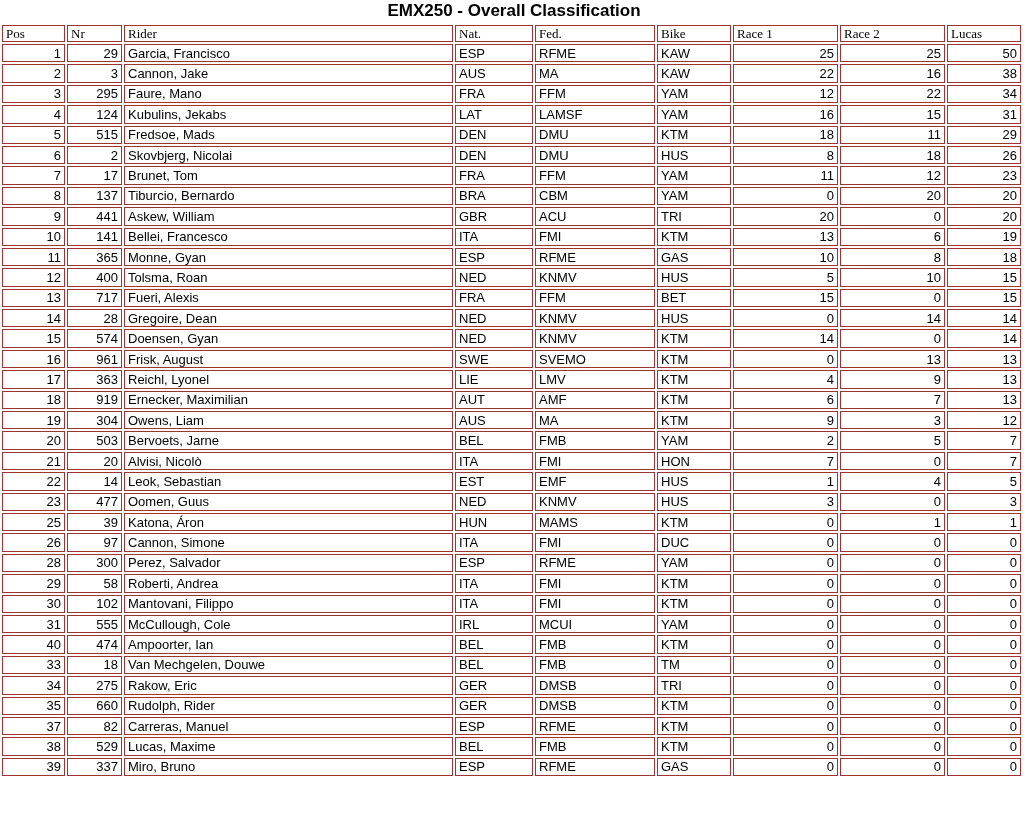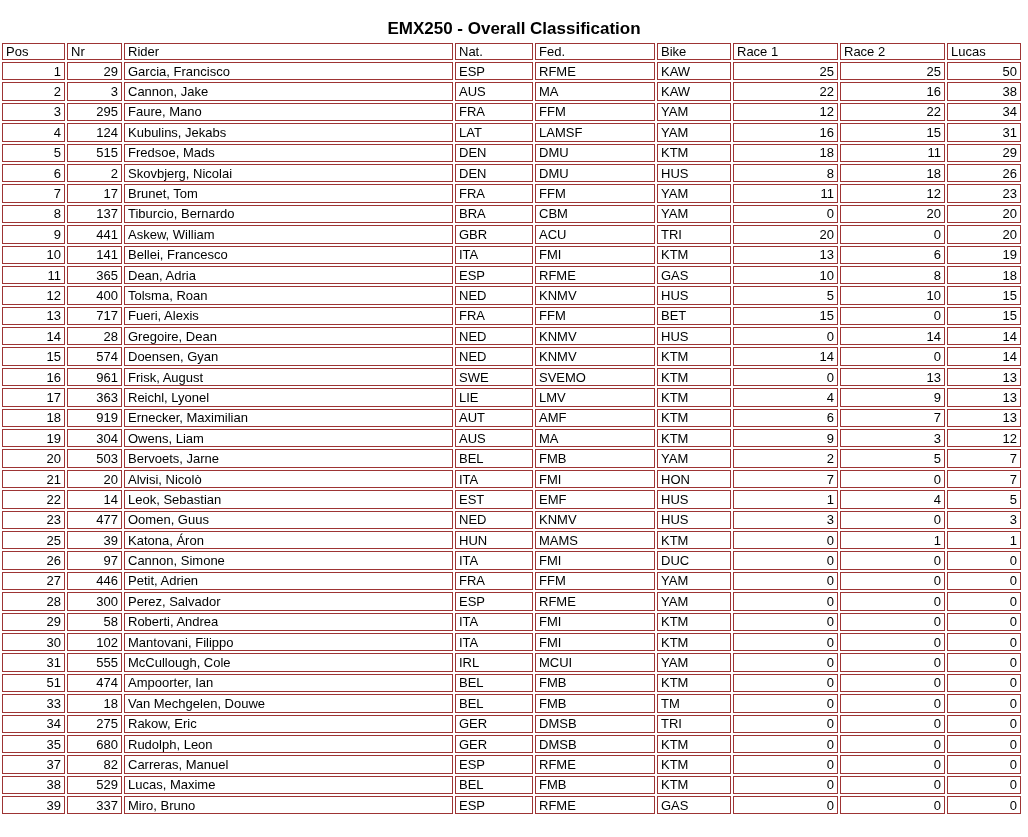--- a/index.html
+++ b/index.html
@@ -10,21 +10,21 @@
     height: 837px;
     overflow: hidden;
     font-family: "Liberation Sans", sans-serif;
     color: #000000;
   }
   .page-title {
     text-align: center;
     font-weight: bold;
     font-size: 17px;
     line-height: 20px;
-    padding-top: 19px;
+    padding-top: 1px;
     height: 22px;
   }
   table.results {
     border-collapse: separate;
     border-spacing: 2px;
     table-layout: fixed;
     width: 1023px;
     margin: 0;
   }
   table.results th,
@@ -33,21 +33,21 @@
     border: 1px solid #9d3434;
     font-size: 13px;
     font-weight: normal;
     line-height: 15px;
     padding: 0 3px;
     white-space: nowrap;
     overflow: hidden;
     text-align: left;
     vertical-align: middle;
   }
-  table.results th { height: 15px; }
+  table.results th { height: 15px; font-family: Liberation Serif, serif; }
   table.results td { height: 18.4px; }
   
   table.results td:nth-child(1),
   table.results td:nth-child(2),
   table.results td:nth-child(7),
   table.results td:nth-child(8),
   table.results td:nth-child(9) { text-align: right; }
 </style>
 </head>
 <body>
@@ -186,21 +186,21 @@
         <td>ITA</td>
         <td>FMI</td>
         <td>KTM</td>
         <td>13</td>
         <td>6</td>
         <td>19</td>
       </tr>
       <tr>
         <td>11</td>
         <td>365</td>
-        <td>Dean, Adria</td>
+        <td>Monne, Gyan</td>
         <td>ESP</td>
         <td>RFME</td>
         <td>GAS</td>
         <td>10</td>
         <td>8</td>
         <td>18</td>
       </tr>
       <tr>
         <td>12</td>
         <td>400</td>
@@ -349,31 +349,20 @@
         <td>97</td>
         <td>Cannon, Simone</td>
         <td>ITA</td>
         <td>FMI</td>
         <td>DUC</td>
         <td>0</td>
         <td>0</td>
         <td>0</td>
       </tr>
       <tr>
-        <td>27</td>
-        <td>446</td>
-        <td>Petit, Adrien</td>
-        <td>FRA</td>
-        <td>FFM</td>
-        <td>YAM</td>
-        <td>0</td>
-        <td>0</td>
-        <td>0</td>
-      </tr>
-      <tr>
         <td>28</td>
         <td>300</td>
         <td>Perez, Salvador</td>
         <td>ESP</td>
         <td>RFME</td>
         <td>YAM</td>
         <td>0</td>
         <td>0</td>
         <td>0</td>
       </tr>
@@ -404,21 +393,21 @@
         <td>555</td>
         <td>McCullough, Cole</td>
         <td>IRL</td>
         <td>MCUI</td>
         <td>YAM</td>
         <td>0</td>
         <td>0</td>
         <td>0</td>
       </tr>
       <tr>
-        <td>51</td>
+        <td>40</td>
         <td>474</td>
         <td>Ampoorter, Ian</td>
         <td>BEL</td>
         <td>FMB</td>
         <td>KTM</td>
         <td>0</td>
         <td>0</td>
         <td>0</td>
       </tr>
       <tr>
@@ -438,22 +427,22 @@
         <td>Rakow, Eric</td>
         <td>GER</td>
         <td>DMSB</td>
         <td>TRI</td>
         <td>0</td>
         <td>0</td>
         <td>0</td>
       </tr>
       <tr>
         <td>35</td>
-        <td>680</td>
-        <td>Rudolph, Leon</td>
+        <td>660</td>
+        <td>Rudolph, Rider</td>
         <td>GER</td>
         <td>DMSB</td>
         <td>KTM</td>
         <td>0</td>
         <td>0</td>
         <td>0</td>
       </tr>
       <tr>
         <td>37</td>
         <td>82</td>

